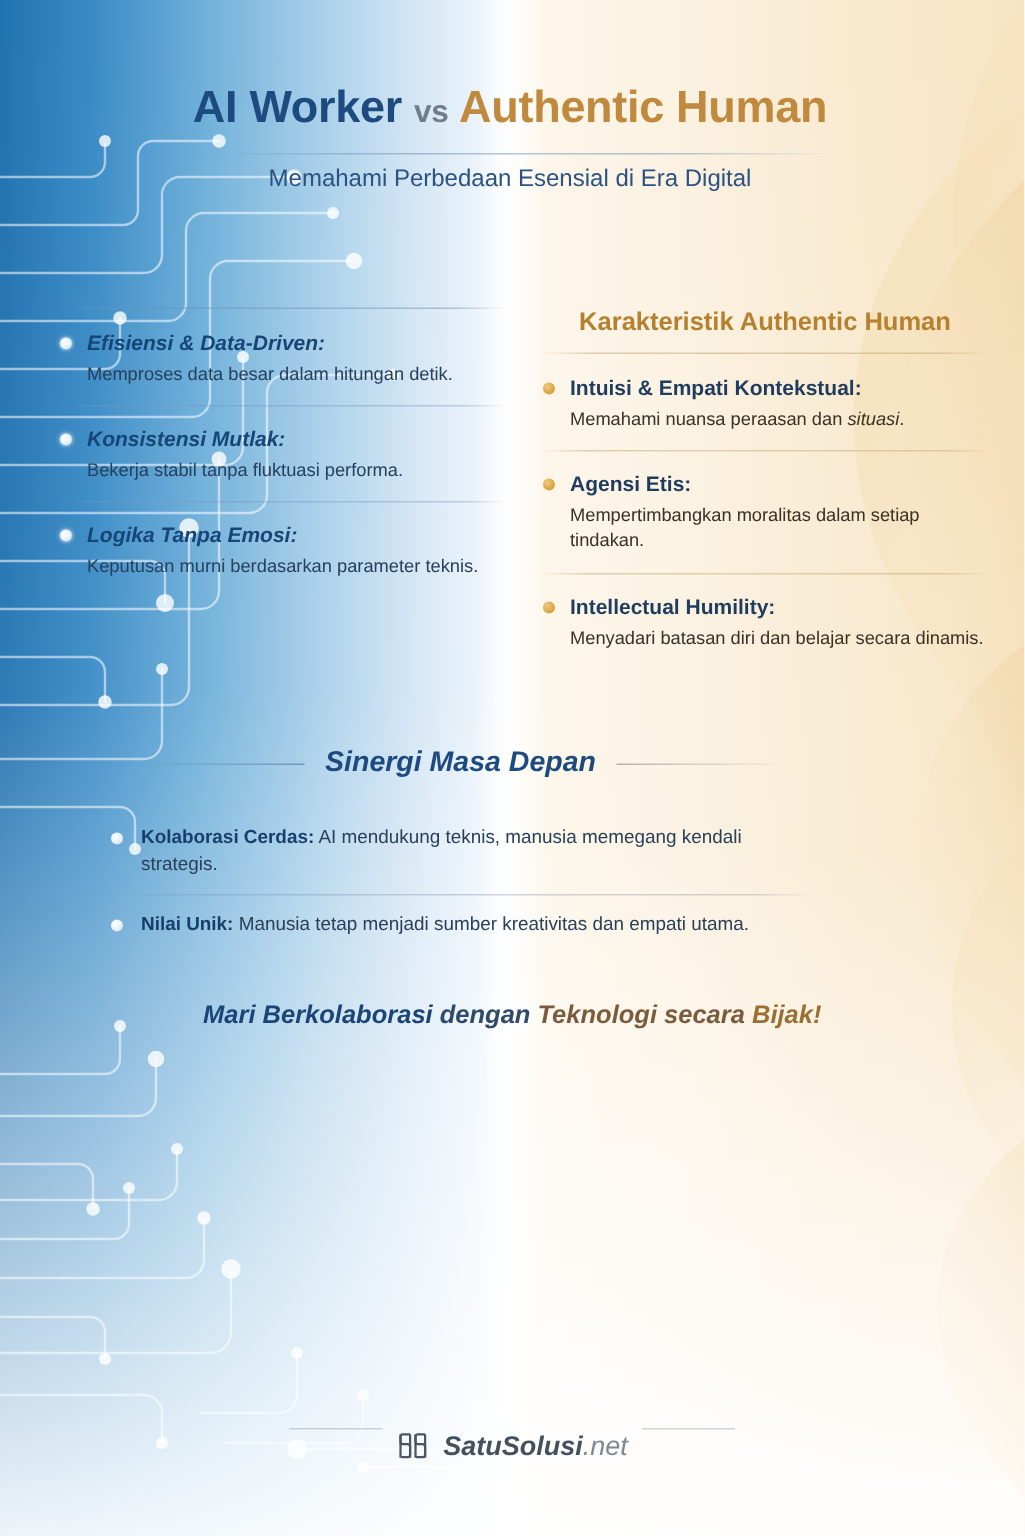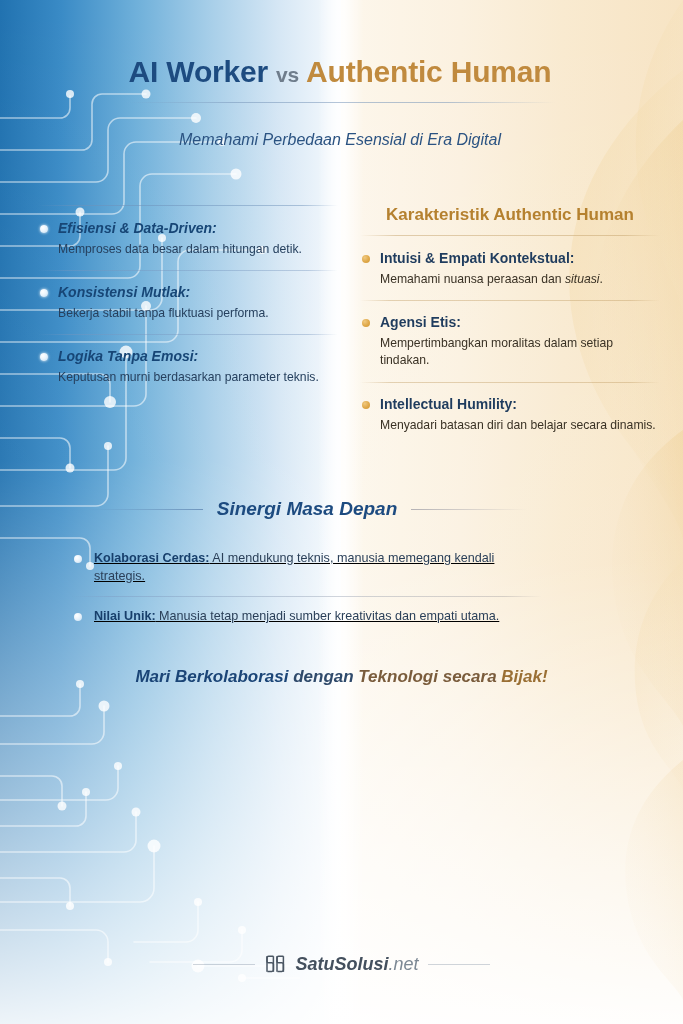--- a/index.html
+++ b/index.html
@@ -85,23 +85,22 @@
   .t-ai { color: #1d4b80; }
   .t-vs { color: #6f7d8c; font-size: 21px; font-weight: bold; }
   .t-human { color: #c08a3e; }
   .header-rule {
     width: 430px; height: 1px; margin: 13px auto 0;
     background: linear-gradient(to right,
       rgba(140,170,200,0) 0%, rgba(120,150,185,0.55) 25%,
       rgba(120,150,185,0.55) 75%, rgba(140,170,200,0) 100%);
   }
   .subtitle {
-    margin-top: 28px;
+    margin-top: 8px;
     font-size: 16px;
-    font-style: italic;
     color: #2b5382;
   }
 
   
   .columns { position: absolute; left: 0; top: 205px; width: 683px; }
   .col { position: absolute; top: 0; width: 300px; }
   .col-left  { left: 38px; }
   .col-right { left: 360px; }
 
   .col-head {
@@ -177,21 +176,21 @@
   }
   .syn-line.r {
     background: linear-gradient(to left, rgba(190,165,120,0) 0%, rgba(150,150,160,0.7) 100%);
   }
   .syn-head {
     font-size: 19px; font-weight: bold; font-style: italic;
     color: #1d4b80; white-space: nowrap;
   }
 
   .syn-items { width: 470px; margin: 18px auto 0; }
-  .syn-item { position: relative; padding: 12px 0 11px 22px; text-decoration: underline; }
+  .syn-item { position: relative; padding: 12px 0 11px 22px; }
   .syn-item + .syn-item .syn-div {
     position: absolute; left: 0; right: 0; top: 0; height: 1px;
     background: linear-gradient(to right,
       rgba(140,165,200,0) 0%, rgba(125,155,195,0.45) 8%,
       rgba(170,165,165,0.45) 92%, rgba(190,170,130,0) 100%);
   }
   .syn-bullet {
     position: absolute; left: 2px; top: 17px;
     width: 8px; height: 8px; border-radius: 50%;
     background: radial-gradient(circle at 35% 32%, #ffffff 0%, #e8f2fb 50%, #c2dcf0 100%);
@@ -207,21 +206,21 @@
     margin-top: 12px;
   }
   .tagline .g1 { color: #1b4577; }
   .tagline .g2 { color: #2f4a6b; }
   .tagline .g3 { color: #7a5c3c; }
   .tagline .g4 { color: #9a6f34; }
 
   
   .footer {
     position: absolute; left: 0; top: 952px; width: 683px;
-    display: flex; align-items: center; justify-content: center; gap: 9px;
+    display: flex; justify-content: center; gap: 9px;
   }
   .footer-rule { width: 62px; height: 1px; background: rgba(120,135,155,0.35); }
   .brand {
     display: flex; align-items: center; gap: 7px;
     font-size: 18px; color: #4a5663;
   }
   .brand-name { font-weight: bold; font-style: italic; color: #44505e; }
   .brand-tld  { font-style: italic; color: #7c8894; font-weight: normal; }
 </style>
 </head>

